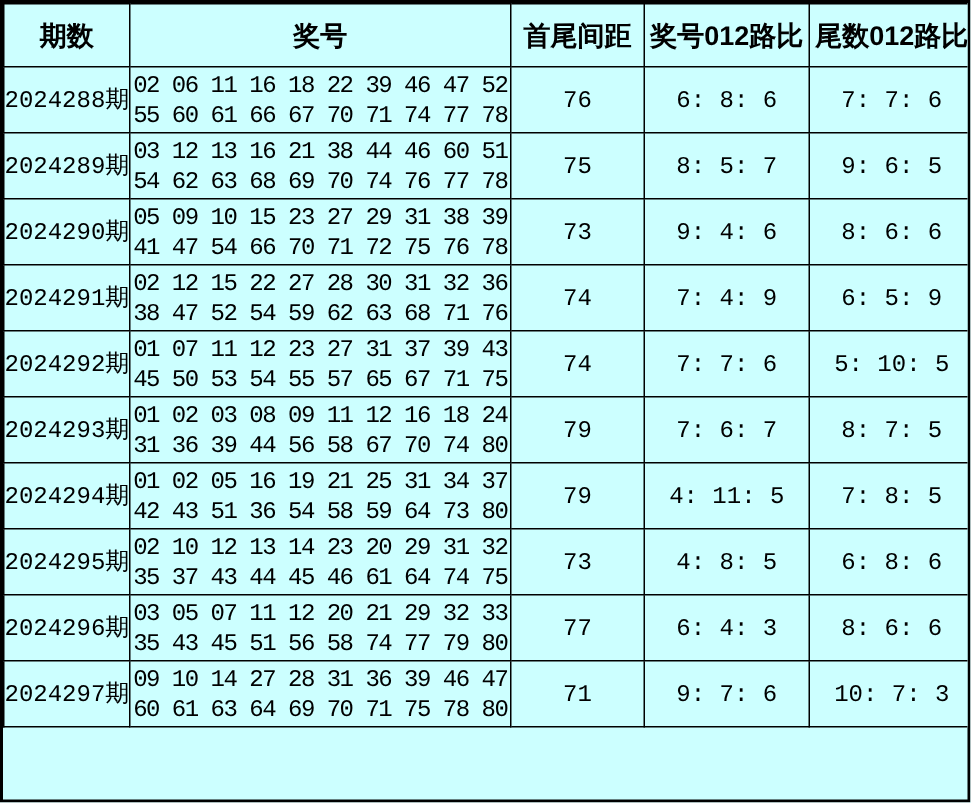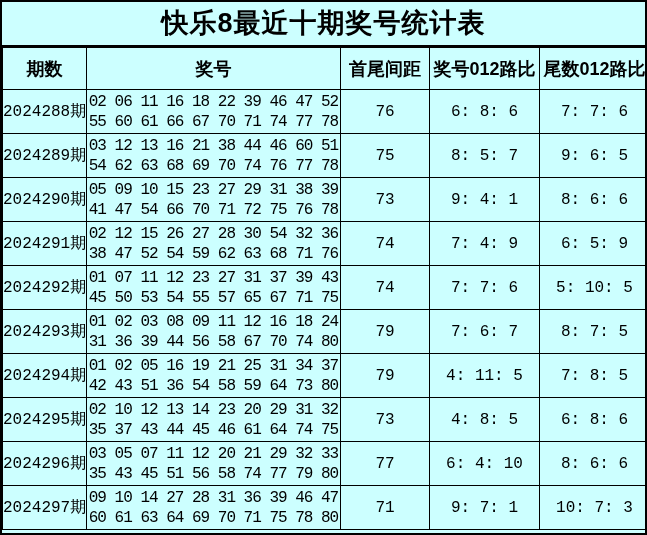--- a/index.html
+++ b/index.html
@@ -66,21 +66,20 @@
   col.c-period  { width: 84px; }
   col.c-numbers { width: 254px; }
   col.c-gap     { width: 89px; }
   col.c-nratio  { width: 110px; }
   col.c-tratio  { width: 110px; }
 </style>
 </head>
 <body>
 
 <div class="wrap">
-  <div class="title">快乐8最近十期奖号统计表</div>
   <table class="stats">
     <colgroup>
       <col class="c-period">
       <col class="c-numbers">
       <col class="c-gap">
       <col class="c-nratio">
       <col class="c-tratio">
     </colgroup>
     <thead>
       <tr>
@@ -112,27 +111,27 @@
     <td class="nratio-cell">8: 5: 7</td>
     <td class="tratio-cell">9: 6: 5</td>
   </tr>
         <tr>
     <td class="period-cell">2024290期</td>
     <td class="numbers-cell">
       <div class="num-line">05 09 10 15 23 27 29 31 38 39</div>
       <div class="num-line">41 47 54 66 70 71 72 75 76 78</div>
     </td>
     <td class="gap-cell">73</td>
-    <td class="nratio-cell">9: 4: 1</td>
+    <td class="nratio-cell">9: 4: 6</td>
     <td class="tratio-cell">8: 6: 6</td>
   </tr>
         <tr>
     <td class="period-cell">2024291期</td>
     <td class="numbers-cell">
-      <div class="num-line">02 12 15 26 27 28 30 54 32 36</div>
+      <div class="num-line">02 12 15 22 27 28 30 31 32 36</div>
       <div class="num-line">38 47 52 54 59 62 63 68 71 76</div>
     </td>
     <td class="gap-cell">74</td>
     <td class="nratio-cell">7: 4: 9</td>
     <td class="tratio-cell">6: 5: 9</td>
   </tr>
         <tr>
     <td class="period-cell">2024292期</td>
     <td class="numbers-cell">
       <div class="num-line">01 07 11 12 23 27 31 37 39 43</div>
@@ -172,28 +171,28 @@
     <td class="nratio-cell">4: 8: 5</td>
     <td class="tratio-cell">6: 8: 6</td>
   </tr>
         <tr>
     <td class="period-cell">2024296期</td>
     <td class="numbers-cell">
       <div class="num-line">03 05 07 11 12 20 21 29 32 33</div>
       <div class="num-line">35 43 45 51 56 58 74 77 79 80</div>
     </td>
     <td class="gap-cell">77</td>
-    <td class="nratio-cell">6: 4: 10</td>
+    <td class="nratio-cell">6: 4: 3</td>
     <td class="tratio-cell">8: 6: 6</td>
   </tr>
         <tr>
     <td class="period-cell">2024297期</td>
     <td class="numbers-cell">
       <div class="num-line">09 10 14 27 28 31 36 39 46 47</div>
       <div class="num-line">60 61 63 64 69 70 71 75 78 80</div>
     </td>
     <td class="gap-cell">71</td>
-    <td class="nratio-cell">9: 7: 1</td>
+    <td class="nratio-cell">9: 7: 6</td>
     <td class="tratio-cell">10: 7: 3</td>
   </tr>
       </tbody>
   </table>
 </div>
 
 </body></html>

